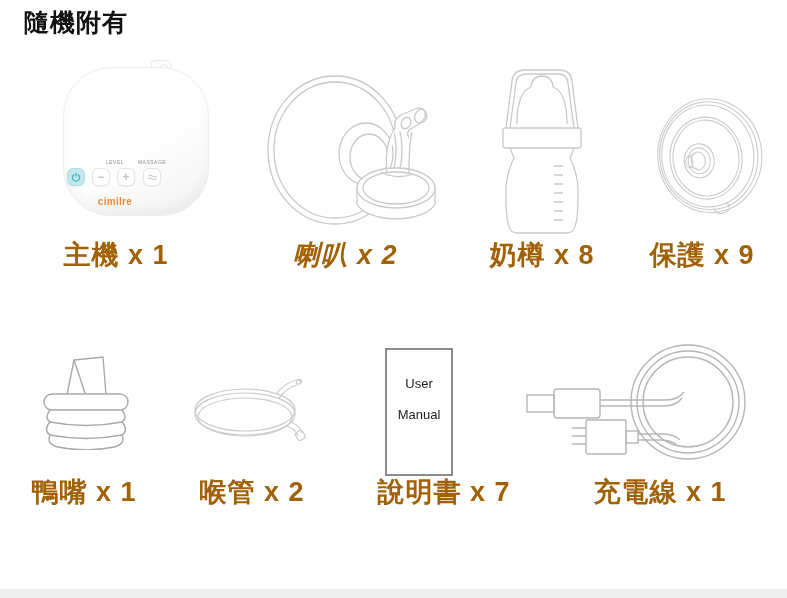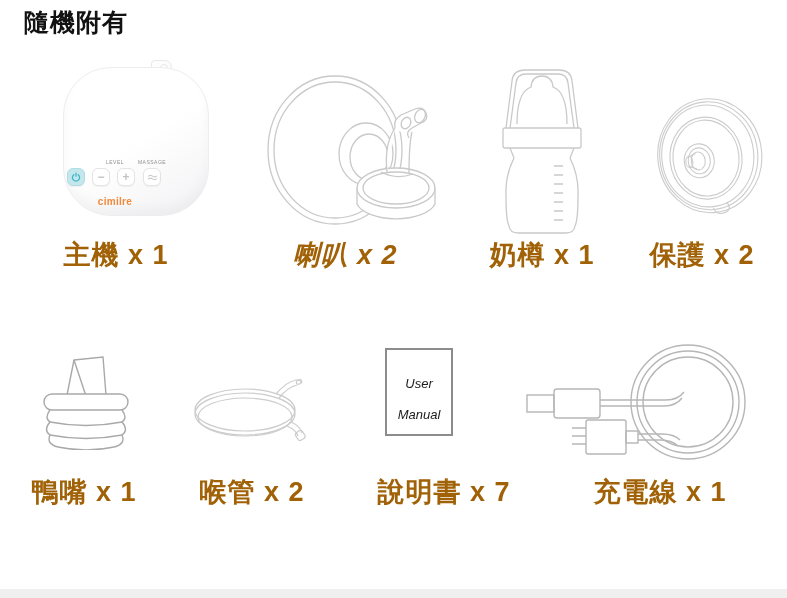--- a/index.html
+++ b/index.html
@@ -68,22 +68,22 @@
   .ctl-label{
     position:absolute;top:99px;font-size:5px;color:#8f8f8f;letter-spacing:.5px;
     transform:translateX(-50%);white-space:nowrap;
   }
   #brand-logo{
     position:absolute;left:24px;top:136px;width:56px;text-align:center;
     font-size:10px;font-weight:700;color:#f08a3c;letter-spacing:.3px;
   }
   
   #manual{
-    left:385px;top:348px;width:68px;height:88px;border:2px solid #8c8c8c;box-sizing:border-box;
-    background:#fff;text-align:center;font-size:13px;color:#1c1c1c;font-style:italic;
+    left:385px;top:348px;width:68px;height:128px;border:2px solid #8c8c8c;box-sizing:border-box;
+    background:#fff;text-align:center;font-size:13px;color:#1c1c1c;
   }
   #manual .l1{margin-top:26px;}
   #manual .l2{margin-top:16px;}
   
   #bottom-bar{left:0;bottom:0;width:787px;height:9px;background:#efefef;}
   svg{display:block;}
 </style>
 </head>
 <body>
 
@@ -221,20 +221,20 @@
     <path d="M48,86 H62 M48,94 H62 M48,102 H62"></path>
     <rect x="62" y="78" width="40" height="34" rx="2"></rect>
     <rect x="102" y="89" width="12" height="12"></rect>
     <path d="M114,92 H138 Q150,92 156,98"></path>
     <path d="M114,98 H136 Q148,98 154,104"></path>
   </g>
 </svg>
 
 <div class="abs caption cap-r1" style="left:116px;">主機 x 1</div>
 <div class="abs caption cap-r1" style="left:345px;font-style:italic;">喇叭 x 2</div>
-<div class="abs caption cap-r1" style="left:542px;">奶樽 x 1</div>
-<div class="abs caption cap-r1" style="left:702px;">保護 x 2</div>
+<div class="abs caption cap-r1" style="left:542px;">奶樽 x 8</div>
+<div class="abs caption cap-r1" style="left:702px;">保護 x 9</div>
 <div class="abs caption cap-r2" style="left:84px;">鴨嘴 x 1</div>
 <div class="abs caption cap-r2" style="left:252px;">喉管 x 2</div>
 <div class="abs caption cap-r2" style="left:444px;">說明書 x 7</div>
 <div class="abs caption cap-r2" style="left:660px;">充電線 x 1</div>
 
 <div class="abs" id="bottom-bar"></div>
 
 </body></html>

